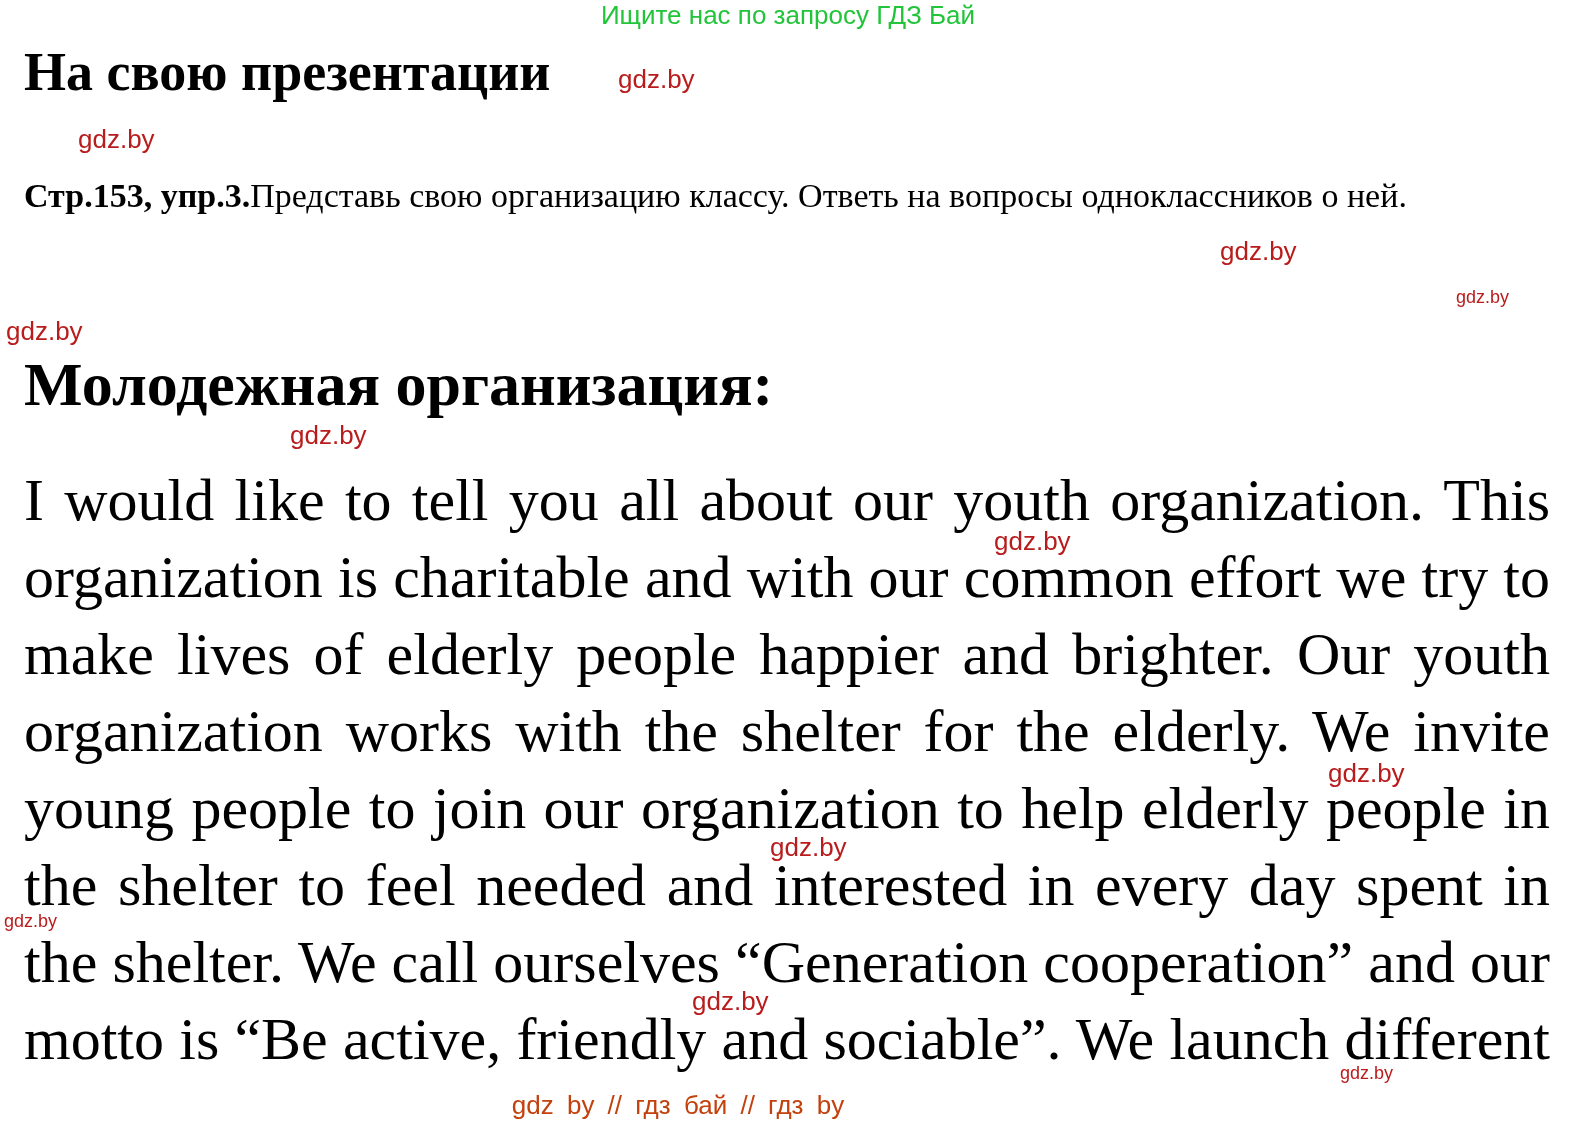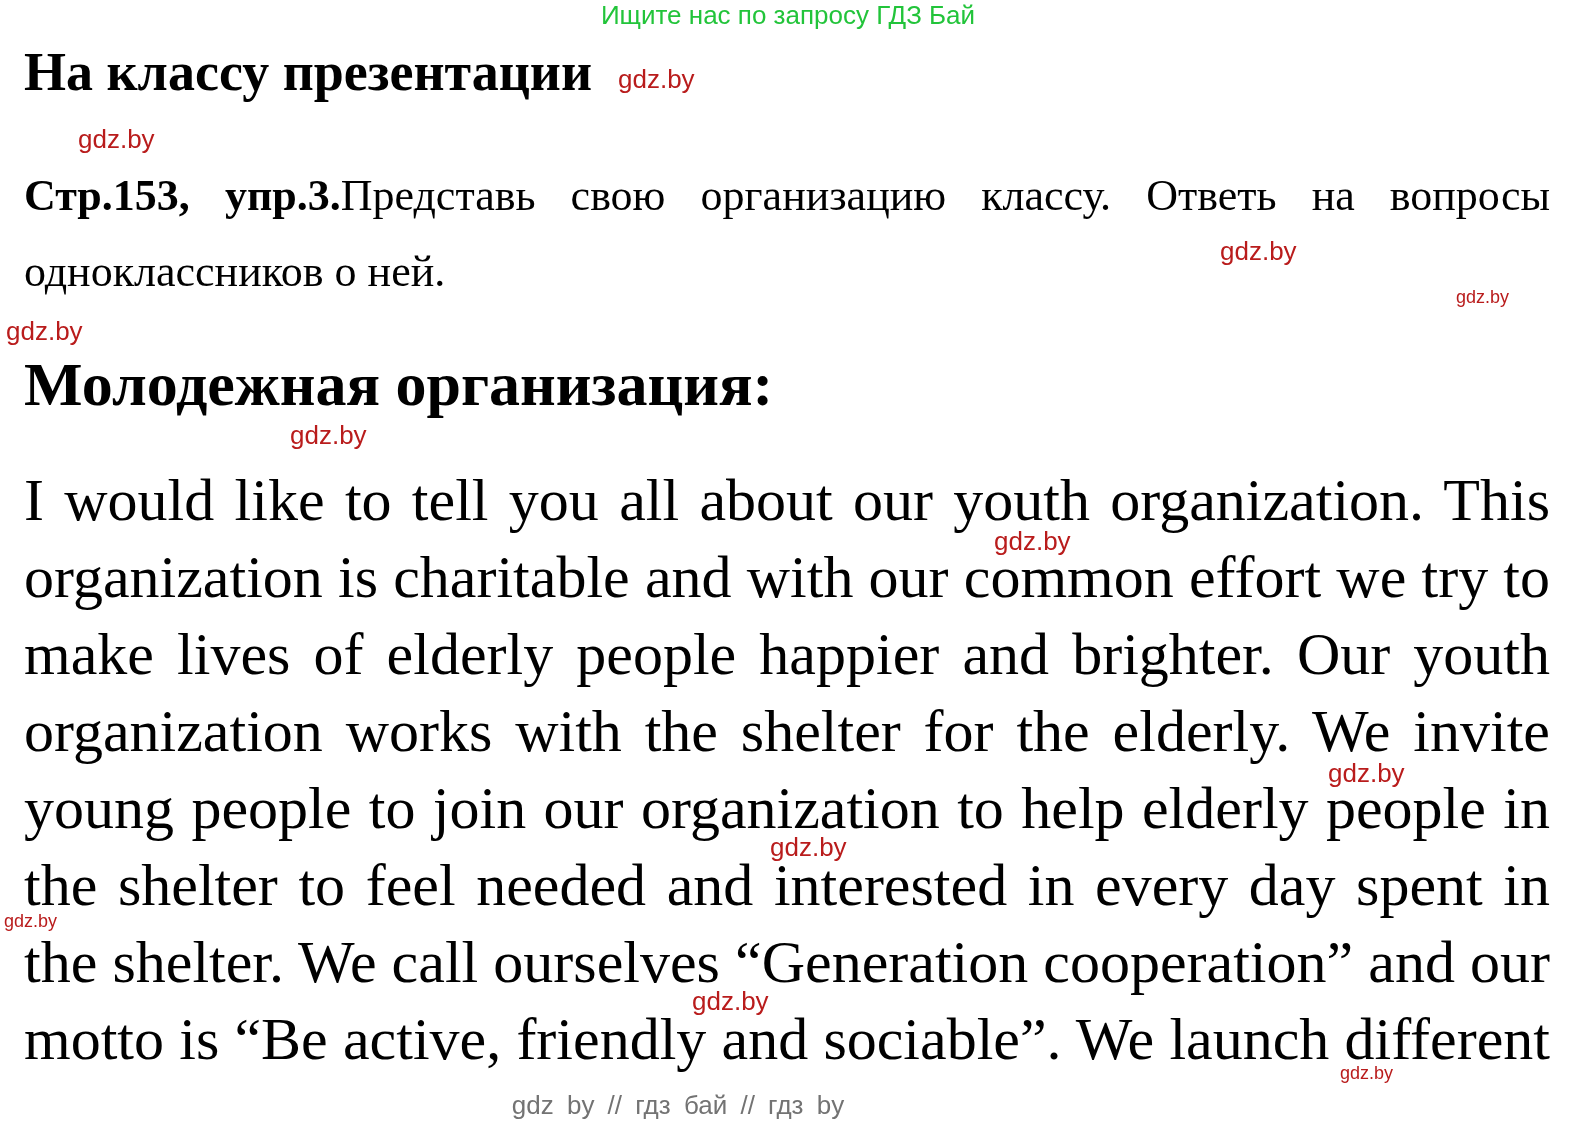--- a/index.html
+++ b/index.html
@@ -1,35 +1,35 @@
 <!DOCTYPE html>
 <html><head>
 <meta charset="utf-8">
 <style>
   html, body { margin: 0; padding: 0; background: #ffffff; }
   body { width: 1576px; height: 1130px; position: relative; overflow: hidden; color: #000; }
   .abs { position: absolute; white-space: nowrap; }
   .serif { font-family: "Liberation Serif", "DejaVu Serif", serif; }
   .sans { font-family: "Liberation Sans", "DejaVu Sans", sans-serif; }
   .top-banner { left: 0; width: 1576px; top: 0; text-align: center; font-size: 26px; color: #22c43a; line-height: 30px; }
-  .footer { left: 0; width: 1356px; top: 1088px; text-align: center; font-size: 26px; color: #737373; line-height: 34px; word-spacing: 6px; }
+  .footer { left: 0; width: 1356px; top: 1088px; text-align: center; font-size: 26px; color: #c2410c; line-height: 34px; word-spacing: 6px; }
   .h1 { left: 24px; top: 40px; font-size: 54px; font-weight: bold; line-height: 64px; }
-  .ex { left: 24px; top: 158px; width: 1526px; font-size: 44px; line-height: 76px; white-space: normal; text-align: justify; text-align-last: left; }
+  .ex { left: 24px; top: 158px; width: 1526px; font-size: 34px; line-height: 76px; white-space: normal; text-align: justify; text-align-last: left; }
   .ex b { font-weight: bold; }
   .h2 { left: 24px; top: 354px; font-size: 62px; font-weight: bold; line-height: 60px; }
   .body-text { left: 24px; top: 462px; width: 1526px; font-size: 60px; line-height: 77px; white-space: normal; text-align: justify; text-align-last: justify; }
   .wm { font-size: 26px; color: #b91c1c; line-height: 30px; }
   .wm.small { font-size: 18px; }
 </style>
 </head>
 <body>
 
 <div class="abs sans top-banner">Ищите нас по запросу ГДЗ Бай</div>
 
-<div class="abs serif h1">На классу презентации</div>
+<div class="abs serif h1">На свою презентации</div>
 
 <div class="abs serif ex"><b>Стр.153, упр.3.</b><span>Представь свою организацию классу. Ответь на вопросы одноклассников о ней.</span></div>
 
 <div class="abs serif h2">Молодежная организация:</div>
 
 <div class="abs serif body-text">I would like to tell you all about our youth organization. This organization is charitable and with our common effort we try to make lives of elderly people happier and brighter. Our youth organization works with the shelter for the elderly. We invite young people to join our organization to help elderly people in the shelter to feel needed and interested in every day spent in the shelter. We call ourselves “Generation cooperation” and our motto is “Be active, friendly and sociable”. We launch different</div>
 
 <div class="abs sans wm" style="left:618px;top:64px;">gdz.by</div>
 <div class="abs sans wm" style="left:78px;top:124px;">gdz.by</div>
 <div class="abs sans wm" style="left:1220px;top:236px;">gdz.by</div>

